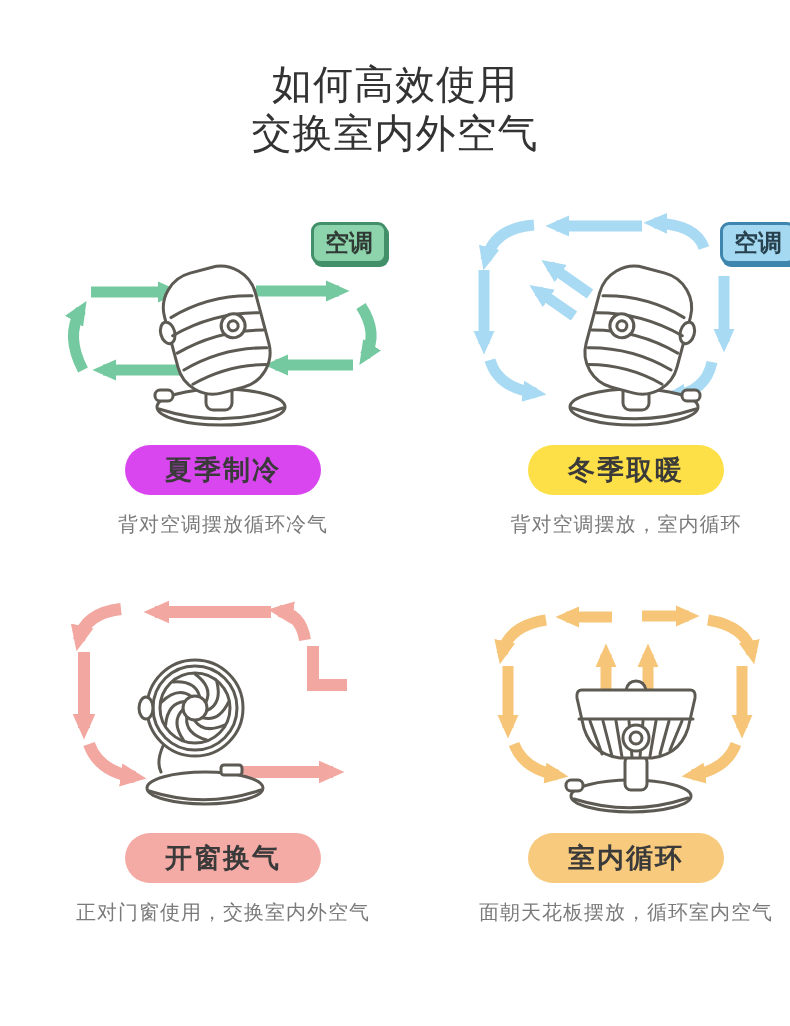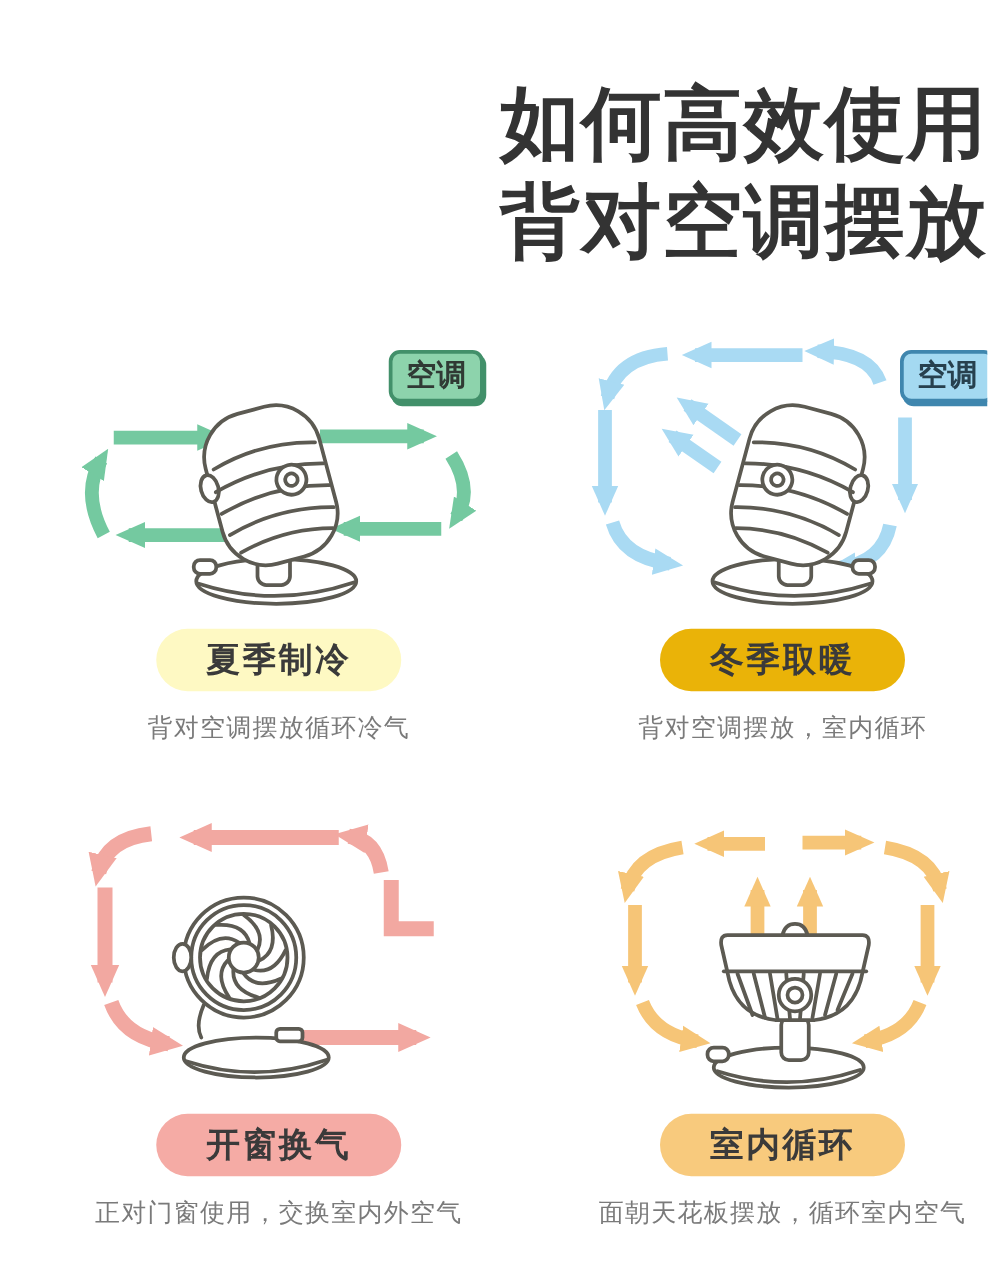--- a/index.html
+++ b/index.html
@@ -2,58 +2,58 @@
 <html><head>
 <meta charset="utf-8">
 <style>
   html,body{margin:0;padding:0;background:#fff;}
   .page{
     width:790px;height:1026px;margin:0 auto;background:#ffffff;
     font-family:"Liberation Sans","DejaVu Sans",sans-serif;
     overflow:hidden;position:relative;
   }
   .title{
-    padding-top:60px;text-align:right;color:#333333;
-    font-size:64px;font-weight:700;line-height:1.22;letter-spacing:1px;
+    padding-top:60px;text-align:center;color:#333333;
+    font-size:40px;font-weight:400;line-height:1.22;letter-spacing:1px;
   }
   .grid{
     margin-top:52px;display:grid;grid-template-columns:1fr 1fr;row-gap:60px;
   }
   .cell{display:flex;flex-direction:column;align-items:center;padding-left:43px;}
   .illus{width:360px;height:225px;position:relative;}
   .illus svg{display:block;width:360px;height:225px;}
   .ac-badge{
     position:absolute;font-size:24px;font-weight:700;color:#303a34;
     padding:3px 11px;border-radius:9px;border:3px solid;line-height:1.25;
   }
   .sec-summer .ac-badge{top:12px;right:16px;background:#8dd3ac;border-color:#42906a;box-shadow:2px 3px 0 #42906a;}
   .sec-winter .ac-badge{top:12px;right:10px;background:#a4d9f1;border-color:#3f86ae;box-shadow:2px 3px 0 #3f86ae;color:#27404e;}
   .pill{
     margin-top:10px;padding:7px 40px;border-radius:26px;
     font-size:27px;font-weight:700;color:#3a3a3a;letter-spacing:2px;
   }
-  .sec-summer .pill{background:#fef9c3;text-align:center;}
-  .sec-winter .pill{background:#eab308;}
+  .sec-summer .pill{background:#d946ef;text-align:center;}
+  .sec-winter .pill{background:#fde047;}
   .sec-indoor .pill{background:#f8ca7d;}
   .sec-window .pill{background:#f5aba5;}
   .caption{
     margin-top:16px;font-size:20px;color:#7a7a7a;letter-spacing:1px;white-space:nowrap;
   }
   .fan{stroke:#5c5a52;stroke-width:3;fill:none;stroke-linecap:round;stroke-linejoin:round;}
   .fan .solid{fill:#ffffff;}
   .arrows{fill:none;stroke-linecap:butt;}
 </style>
 </head>
 <body>
 
 <div class="page">
 
   <div class="title">
     <div>如何高效使用</div>
-    <div>背对空调摆放</div>
+    <div>交换室内外空气</div>
   </div>
 
   <div class="grid">
 
     <div class="cell sec-summer">
       <div class="illus">
         <svg viewBox="0 0 360 225">
           <defs>
             <marker id="mg" viewBox="0 0 10 10" refX="5" refY="5" markerWidth="2.4" markerHeight="2.4" orient="auto-start-reverse">
               <path d="M0,1 L9,5 L0,9 Z" fill="#74c9a0"></path>

